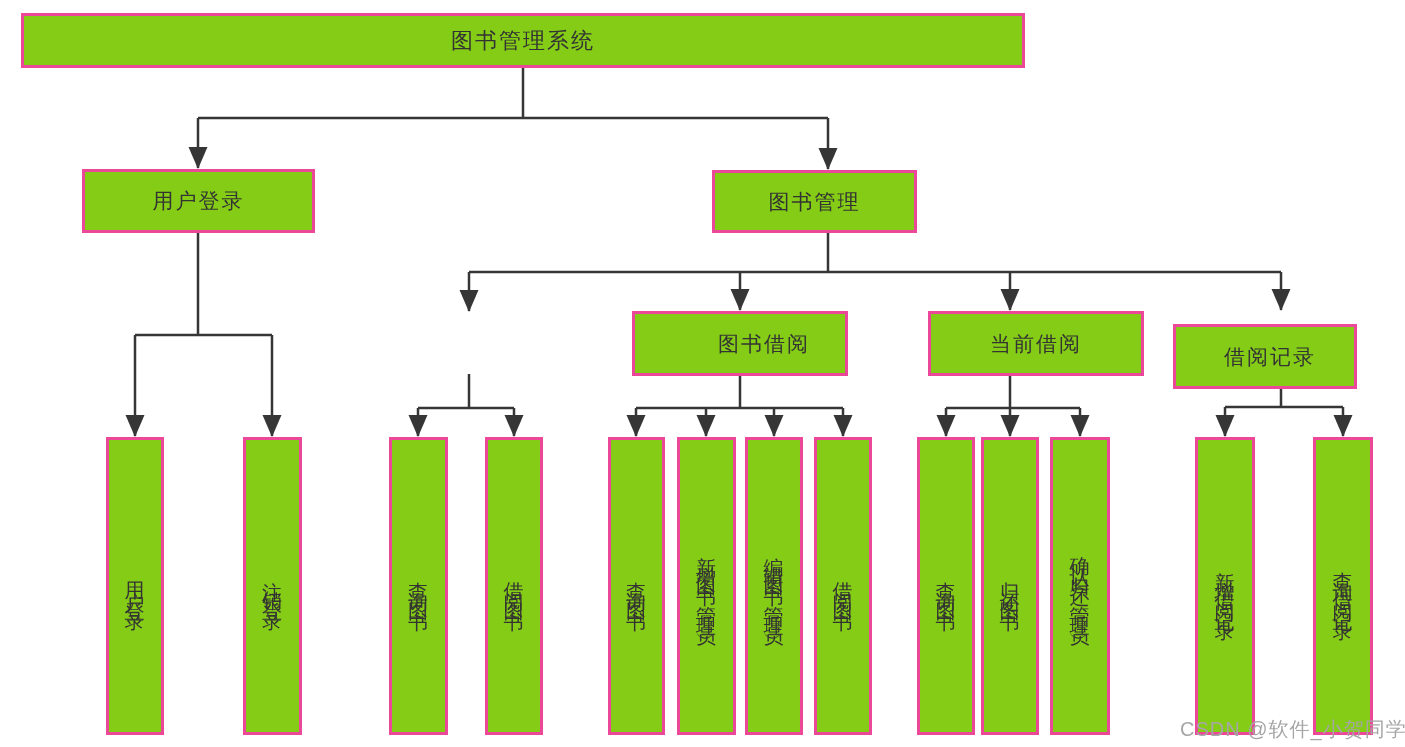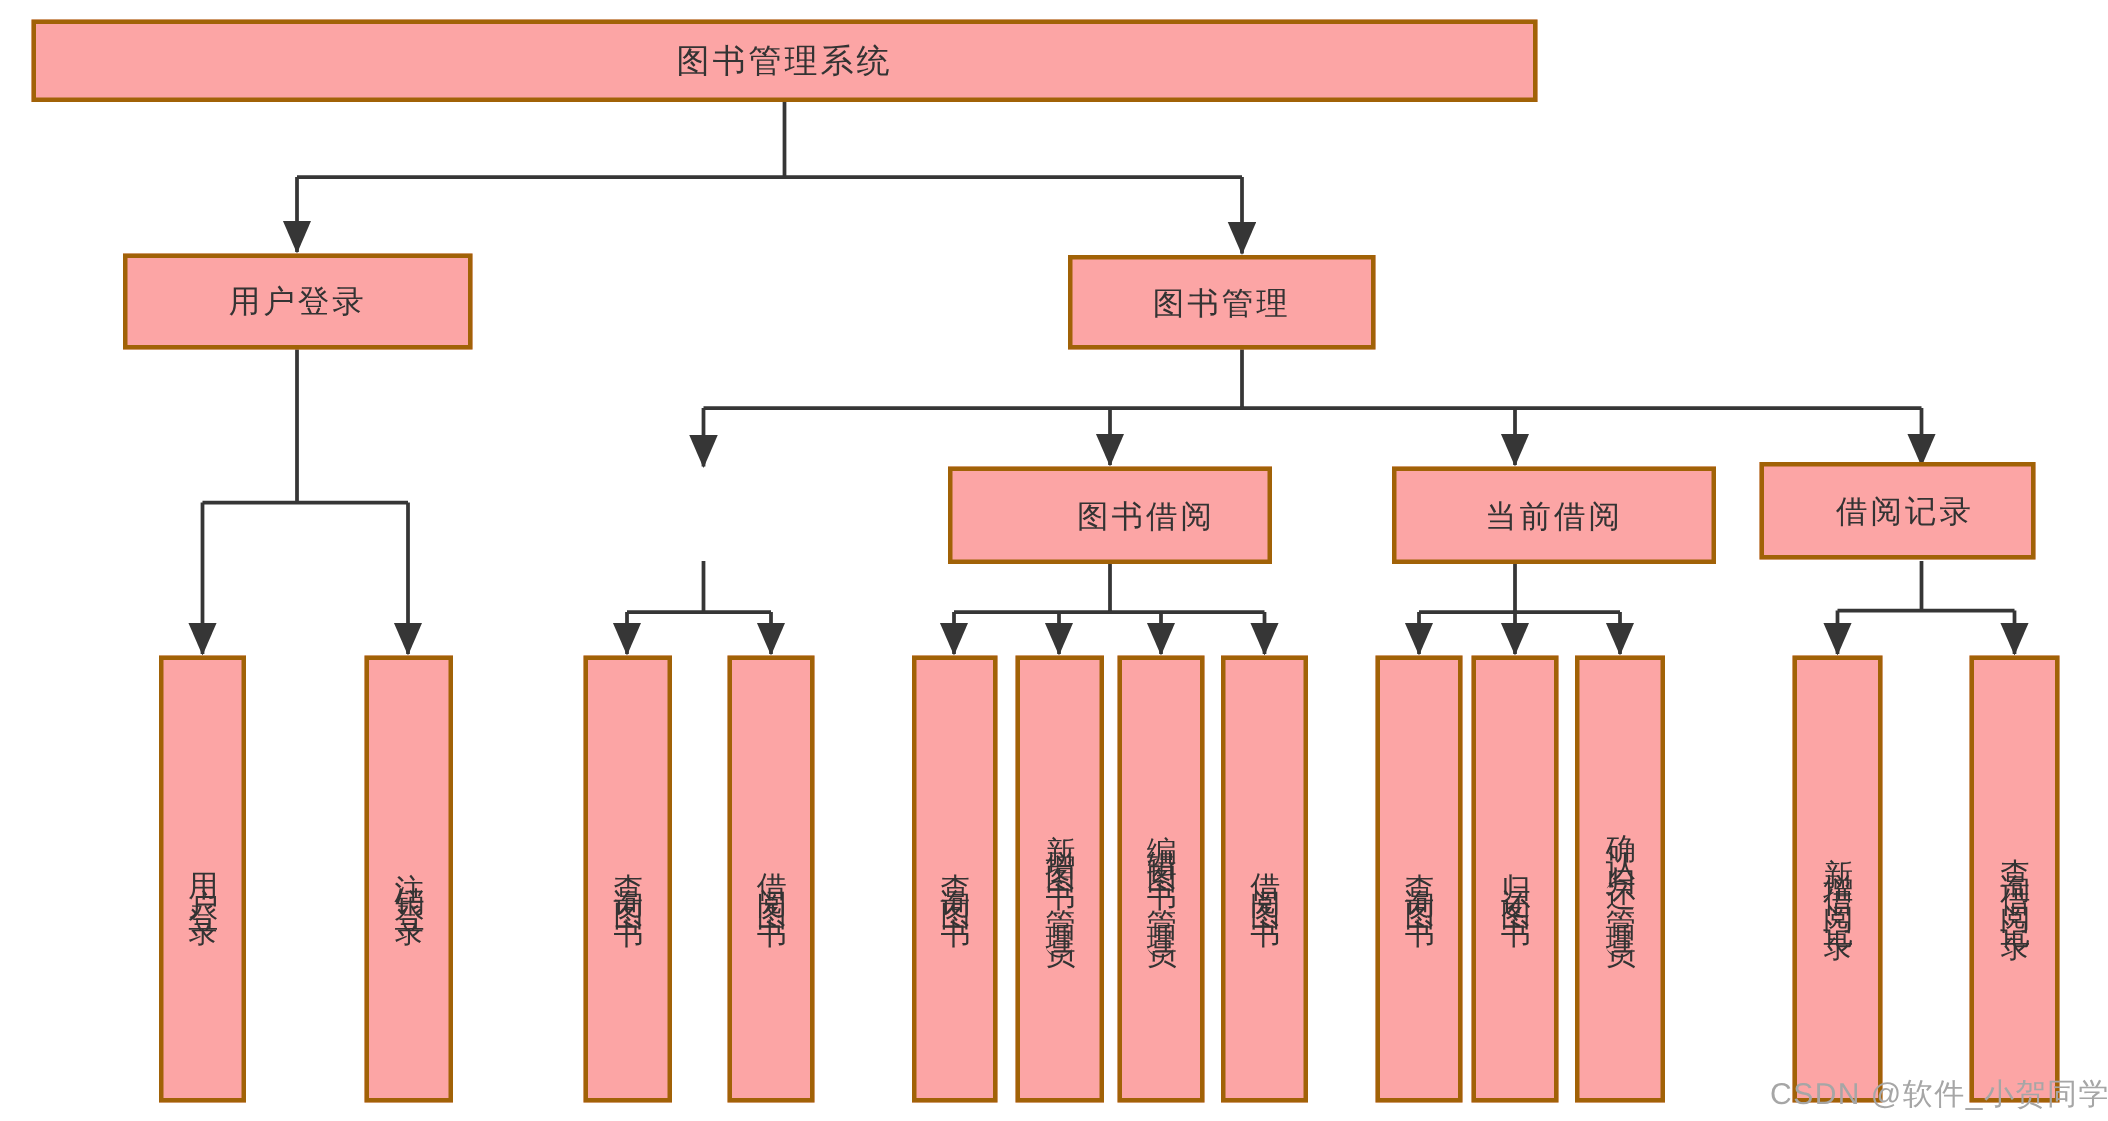--- a/index.html
+++ b/index.html
@@ -18,38 +18,38 @@
   .wires {
     position: absolute;
     left: 0; top: 0;
     width: 1405px; height: 747px;
     z-index: 1;
     pointer-events: none;
   }
   .box {
     position: absolute;
     box-sizing: border-box;
-    background: #fca5a5;
-    border: 3px solid #a16207;
+    background: #84cc16;
+    border: 3px solid #ec4899;
     display: flex;
     align-items: center;
     justify-content: center;
     color: #333333;
     font-size: 21px;
     letter-spacing: 2px;
     z-index: 2;
     white-space: nowrap;
   }
   .root  { left: 21px;  top: 13px;  width: 1004px; height: 55px; font-size: 22px; }
   .l2a   { left: 82px;  top: 169px; width: 233px;  height: 64px; }
   .l2b   { left: 712px; top: 170px; width: 205px;  height: 63px; }
   .l3a   { left: 362px;  top: 312px; width: 215px; height: 64px; }
   .l3b   { left: 632px;  top: 311px; width: 216px; height: 65px; padding-left: 48px; }
   .l3c   { left: 928px;  top: 311px; width: 216px; height: 65px; }
-  .l3d   { left: 1173px; top: 308px; width: 184px; height: 65px; padding-left: 10px; }
+  .l3d   { left: 1173px; top: 324px; width: 184px; height: 65px; padding-left: 10px; }
   .leaf {
     top: 437px;
     height: 298px;
     letter-spacing: 0;
   }
   .vtext {
     writing-mode: vertical-rl;
     text-orientation: mixed;
     font-size: 20px;
     letter-spacing: 10px;

